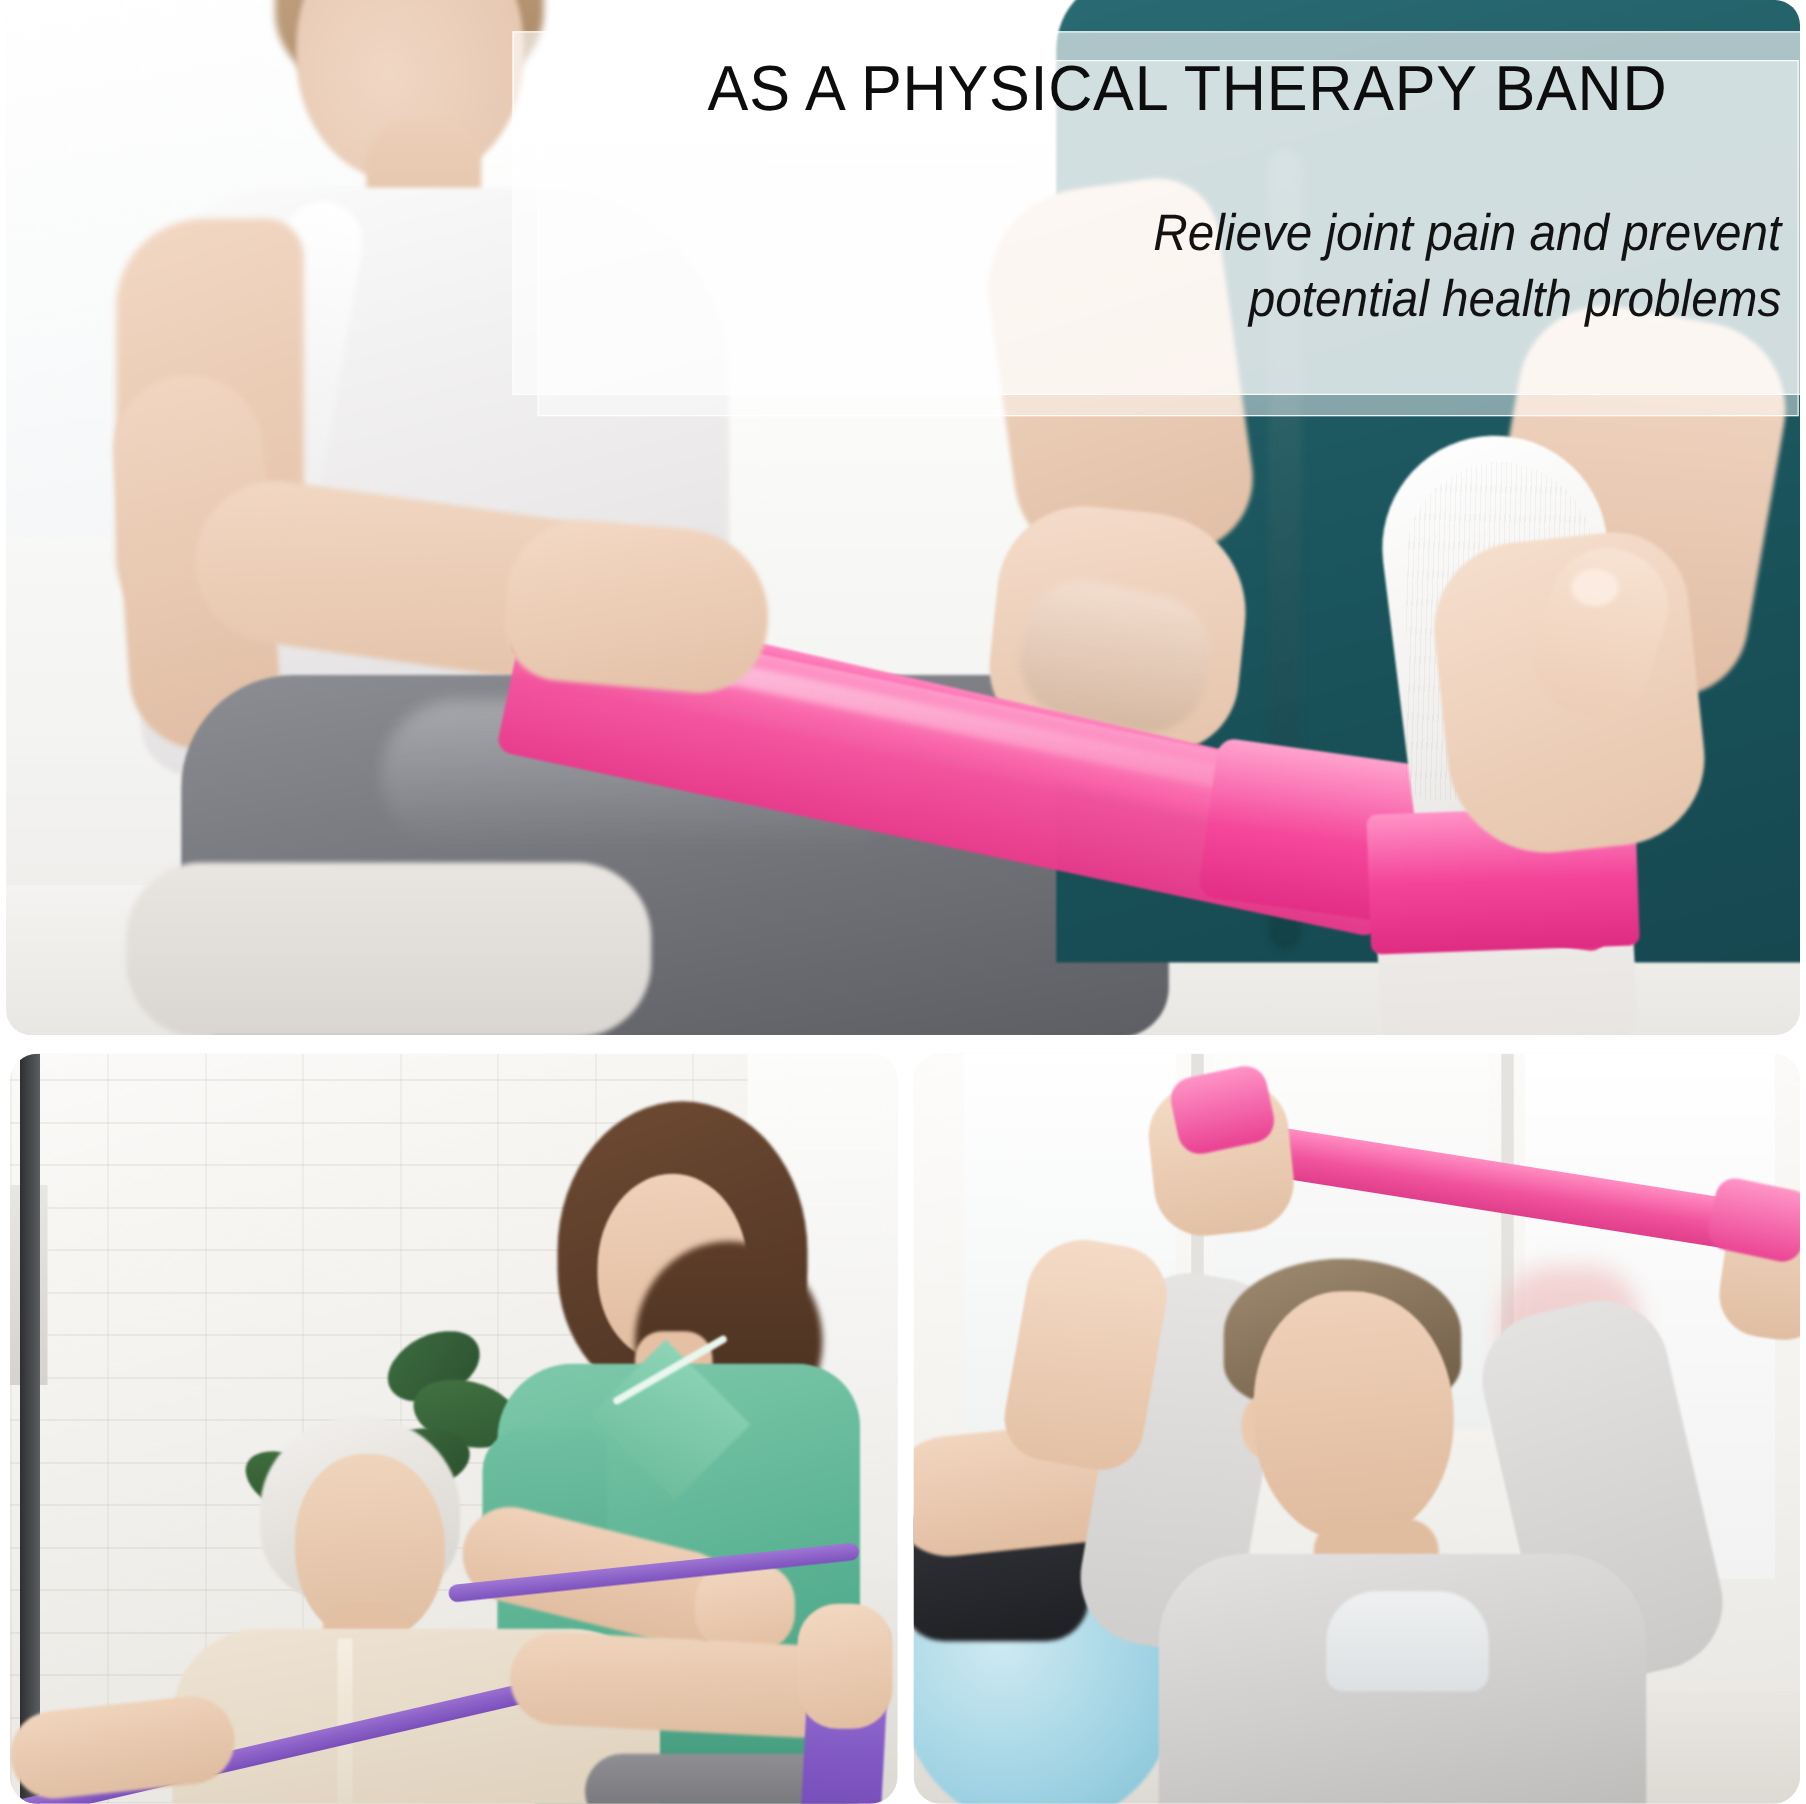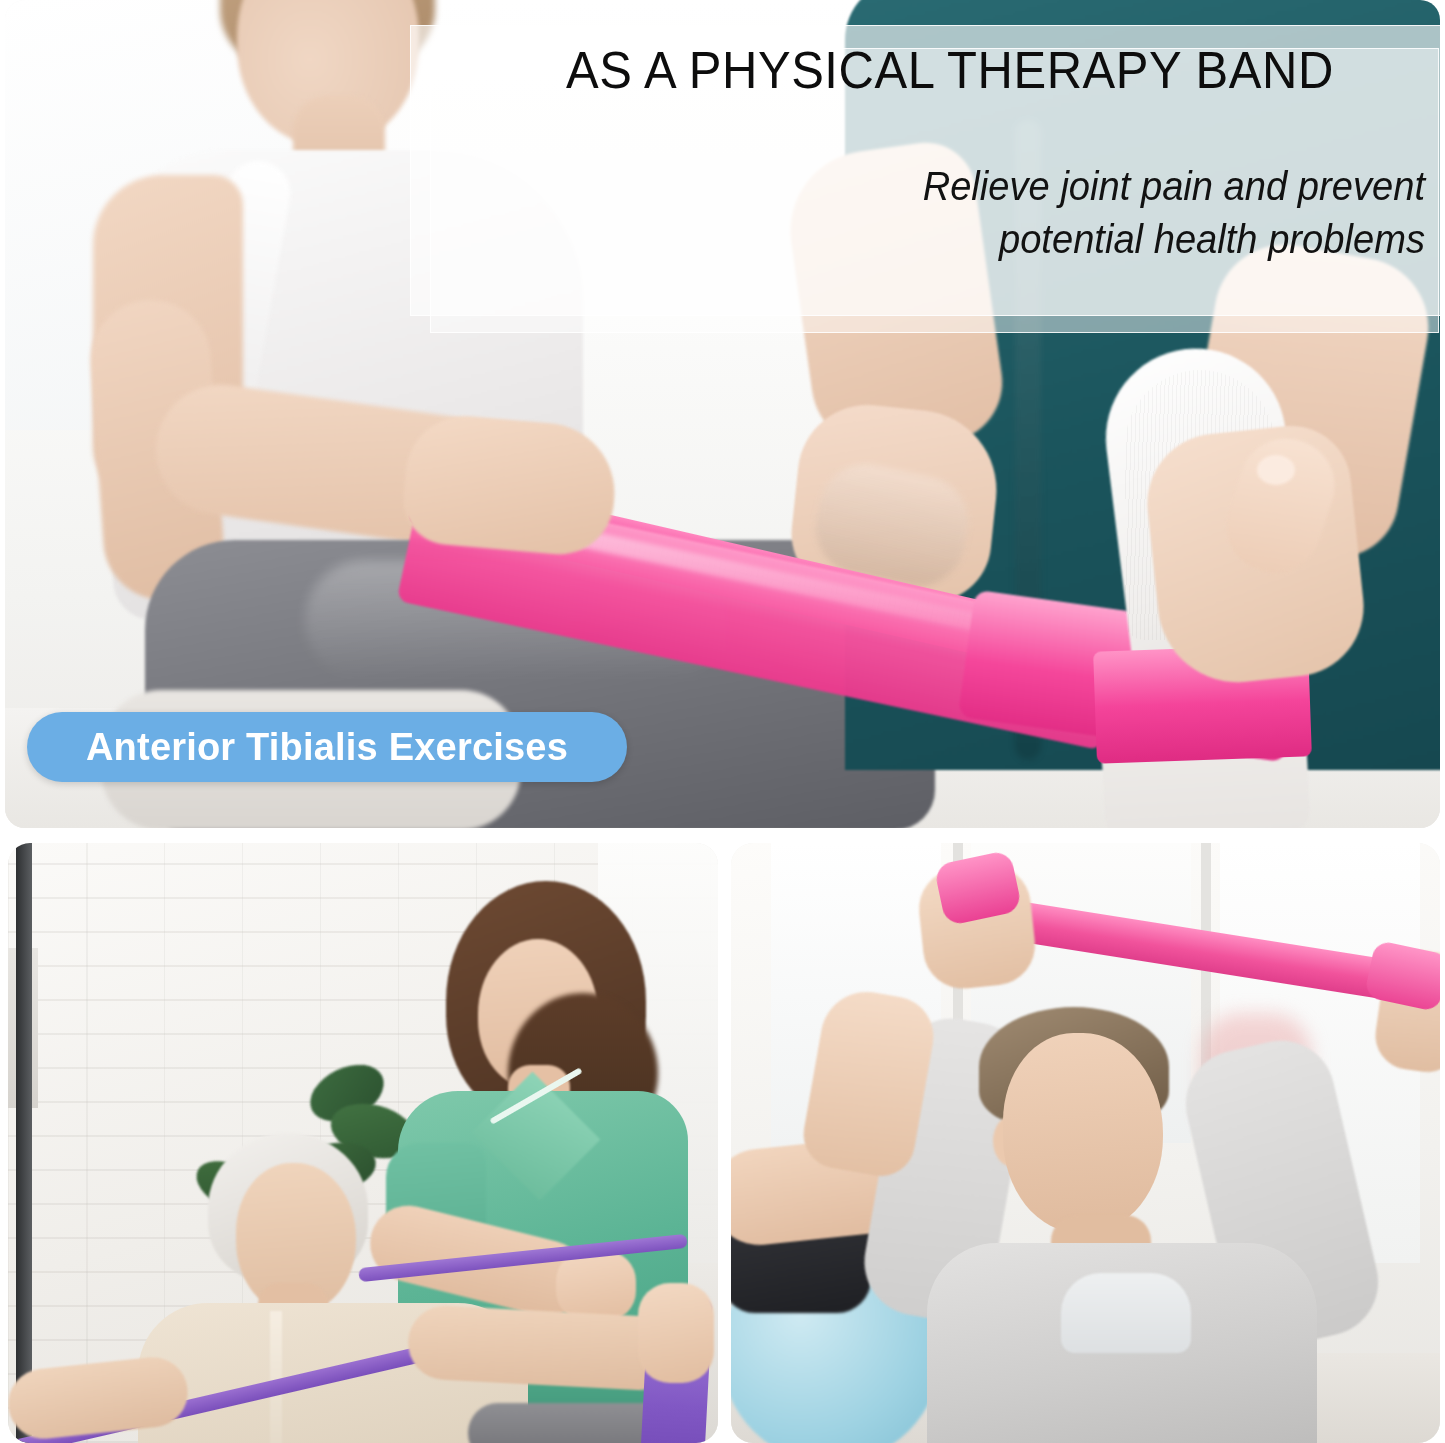--- a/index.html
+++ b/index.html
@@ -329,21 +329,20 @@
     </div>
 
     <div class="plaque" id="plaque-outer"></div>
     <div class="plaque" id="plaque-inner"></div>
     <div id="headline">AS A PHYSICAL THERAPY BAND</div>
     <div id="subhead">
       <div>Relieve joint pain and prevent</div>
       <div>potential health problems</div>
     </div>
 
-    <div class="badge" id="badge-top">Anterior Tibialis Exercises</div>
   </div>
 
   <div class="panel" id="panel-bl">
     <div class="scene">
       <div class="bl-wall"></div>
       <div class="bl-brick"></div>
       <div class="bl-curtain"></div>
       <div class="bl-counter"></div>
       <div class="bl-shelf"></div>
       <div class="bl-post"></div>

